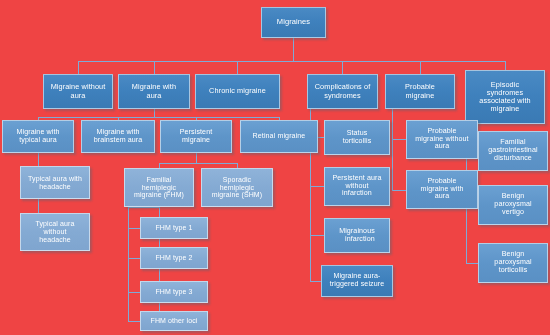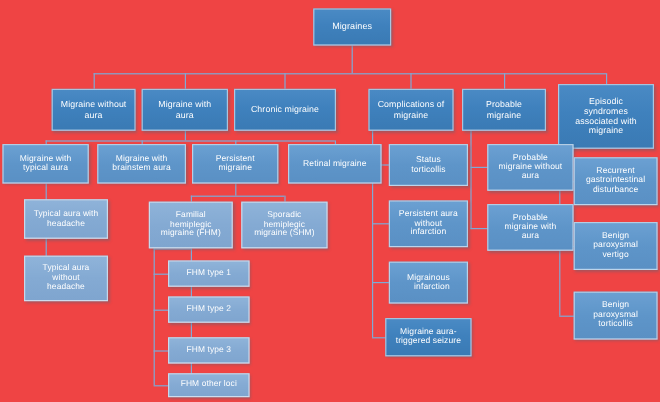--- a/index.html
+++ b/index.html
@@ -95,21 +95,21 @@
       <div class="edge h" style="left: 466px; top: 263px; width: 13px; background: rgb(127, 170, 214);"></div>
     </div>
   <div id="node-layer">
       <div class="node tone-dark" style="left: 261px; top: 7px; width: 65px; height: 31px; font-size: 7.5px;"><span>Migraines</span></div>
       <div class="node tone-dark" style="left: 43px; top: 74px; width: 70px; height: 35px; font-size: 7.3px;"><span>Migraine without
 aura</span></div>
       <div class="node tone-dark" style="left: 118px; top: 74px; width: 72px; height: 35px; font-size: 7.3px;"><span>Migraine with
 aura</span></div>
       <div class="node tone-dark" style="left: 195px; top: 74px; width: 85px; height: 35px; font-size: 7.3px;"><span>Chronic migraine</span></div>
       <div class="node tone-dark" style="left: 307px; top: 74px; width: 71px; height: 35px; font-size: 7.3px;"><span>Complications of
-migraine</span></div>
+syndromes</span></div>
       <div class="node tone-dark" style="left: 385px; top: 74px; width: 70px; height: 35px; font-size: 7.3px;"><span>Probable
 migraine</span></div>
       <div class="node tone-dark" style="left: 465px; top: 70px; width: 80px; height: 54px; font-size: 7.3px;"><span>Episodic
 syndromes
 associated with
 migraine</span></div>
       <div class="node tone-mid" style="left: 2px; top: 120px; width: 72px; height: 33px; font-size: 7.1px;"><span>Migraine with
 typical aura</span></div>
       <div class="node tone-mid" style="left: 81px; top: 120px; width: 74px; height: 33px; font-size: 7.1px;"><span>Migraine with
 brainstem aura</span></div>
@@ -124,21 +124,21 @@
       <div class="node tone-mid" style="left: 324px; top: 218px; width: 66px; height: 35px; font-size: 7.1px; text-align: right;"><span>Migrainous
 infarction</span></div>
       <div class="node tone-dark" style="left: 321px; top: 265px; width: 72px; height: 32px; font-size: 7.1px; text-align: center;"><span>Migraine aura-
 triggered seizure</span></div>
       <div class="node tone-mid" style="left: 406px; top: 120px; width: 72px; height: 39px; font-size: 7.1px;"><span>Probable
 migraine without
 aura</span></div>
       <div class="node tone-mid" style="left: 406px; top: 170px; width: 72px; height: 39px; font-size: 7.1px;"><span>Probable
 migraine with
 aura</span></div>
-      <div class="node tone-mid" style="left: 478px; top: 131px; width: 70px; height: 40px; font-size: 7.1px;"><span>Recurrent
+      <div class="node tone-mid" style="left: 478px; top: 131px; width: 70px; height: 40px; font-size: 7.1px;"><span>Familial
 gastrointestinal
 disturbance</span></div>
       <div class="node tone-mid" style="left: 478px; top: 185px; width: 70px; height: 40px; font-size: 7.1px;"><span>Benign
 paroxysmal
 vertigo</span></div>
       <div class="node tone-mid" style="left: 478px; top: 243px; width: 70px; height: 40px; font-size: 7.1px;"><span>Benign
 paroxysmal
 torticollis</span></div>
       <div class="node tone-light" style="left: 20px; top: 166px; width: 70px; height: 33px; font-size: 7px;"><span>Typical aura with
 headache</span></div>

